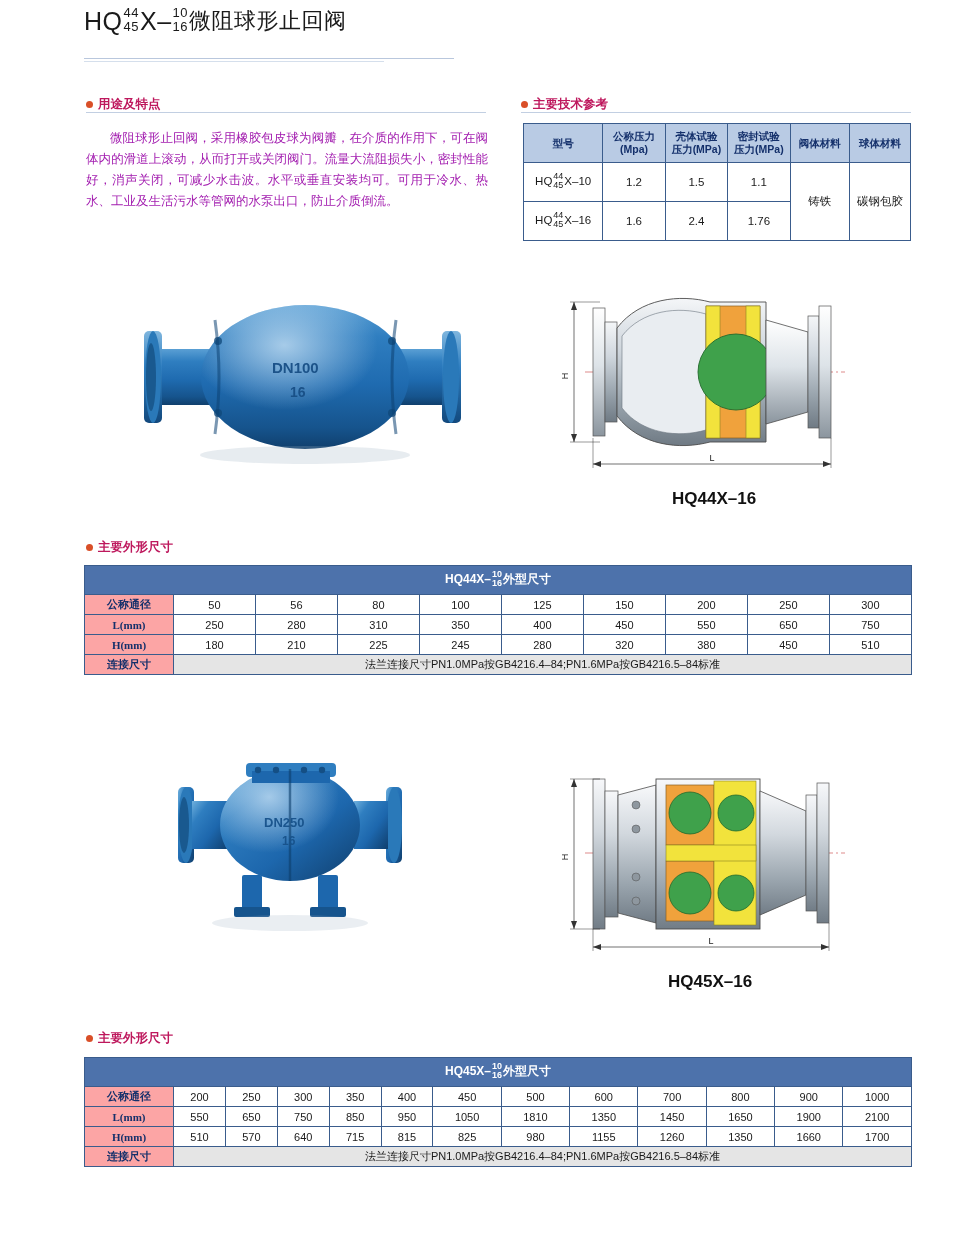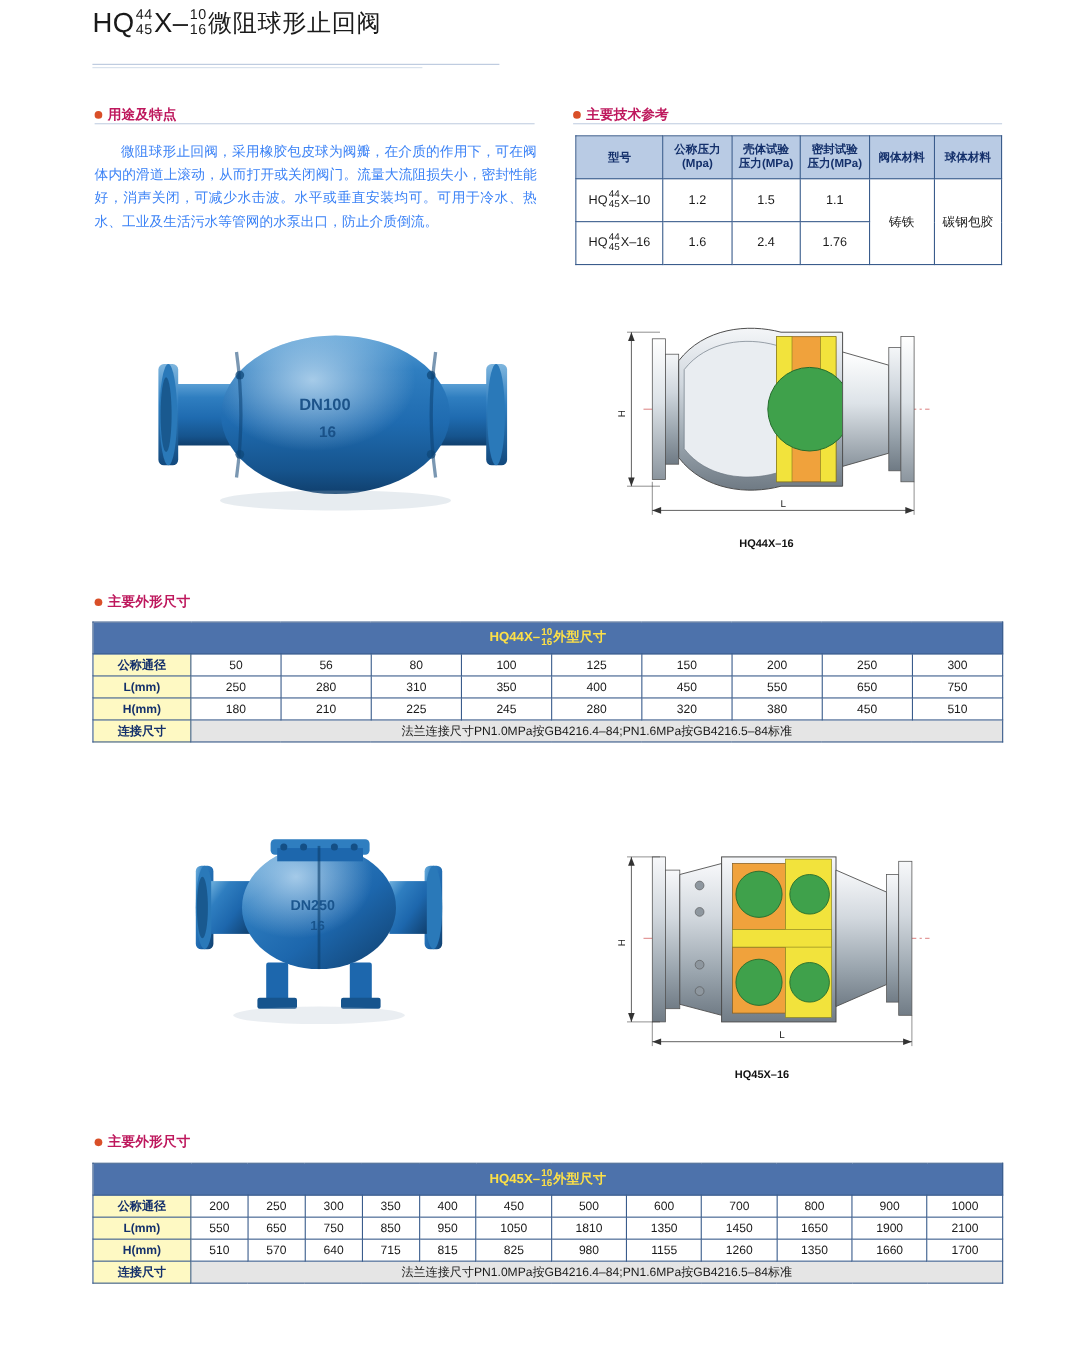--- a/index.html
+++ b/index.html
@@ -91,21 +91,21 @@
   
   .intro {
     position: absolute;
     left: 86px;
     top: 128px;
     width: 402px;
     font-size: 12.5px;
     line-height: 21px;
     text-align: justify;
     text-indent: 24px;
-    color: #3b82f6;
+    color: #a21caf;
   }
 
   
   table {
     border-collapse: collapse;
   }
   .tech-table {
     position: absolute;
     left: 523px;
     top: 123px;
@@ -145,52 +145,53 @@
   }
   .dim-table th, .dim-table td {
     border: 1px solid #3a5c8c;
     text-align: center;
     vertical-align: middle;
     height: 19px;
     padding: 0;
   }
   .dim-table .dim-title {
     background: #4d72ab;
-    color: #fde047;
+    color: #ffffff;
     font-weight: bold;
     font-size: 12px;
     height: 28px;
   }
   .dim-table .rowhead {
-    background: #fef9c3;
+    background: #fca5a5;
     font-weight: bold;
     color: #14306b;
     font-size: 11px;
     width: 88px;
+    font-family: Liberation Serif, serif;
   }
   .dim-table td.val { background: #ffffff; font-size: 11px; }
   .dim-table td.note { background: #e5e5e5; font-size: 11px; }
 
   .frac-w {
     display: inline-flex;
     flex-direction: column;
     align-items: center;
     justify-content: center;
     font-size: 9px;
     line-height: 1.0;
     vertical-align: middle;
     margin: 0 1px;
     position: relative;
     top: -1px;
   }
 
   
   .fig-caption {
     position: absolute;
-    font-size: 10px;
+    font-size: 17px;
     font-weight: bold;
     color: #111;
     text-align: center;
   }
 
   
   .photo {
     position: absolute;
   }
   .dim-label {

